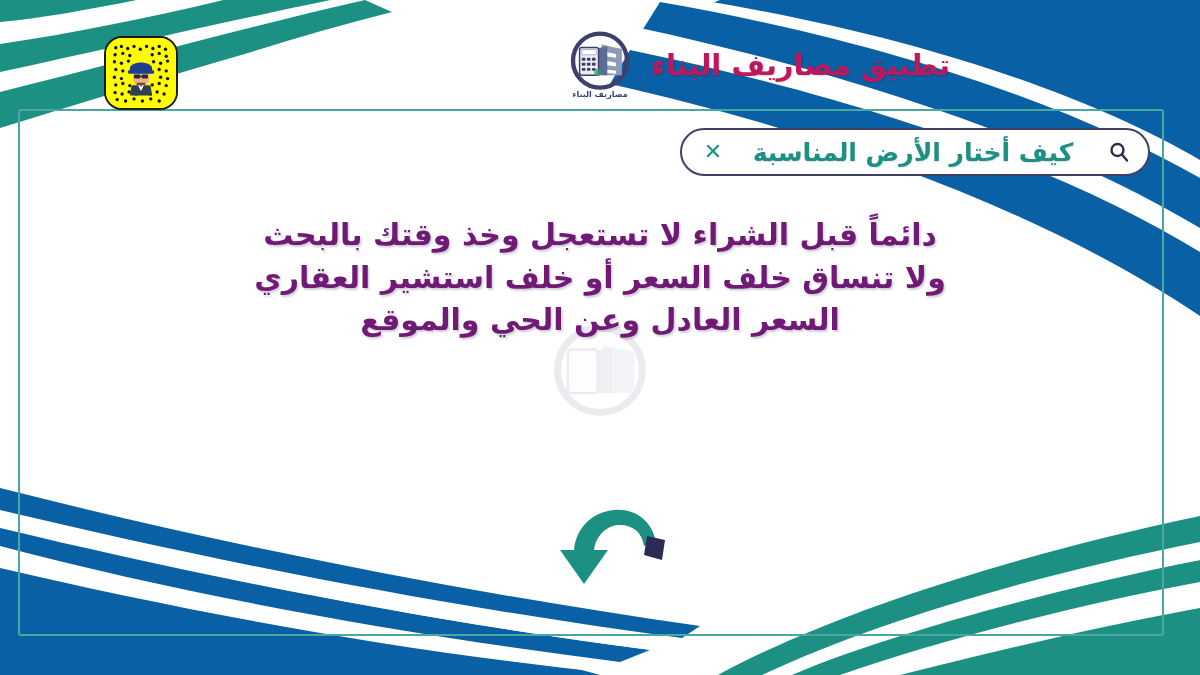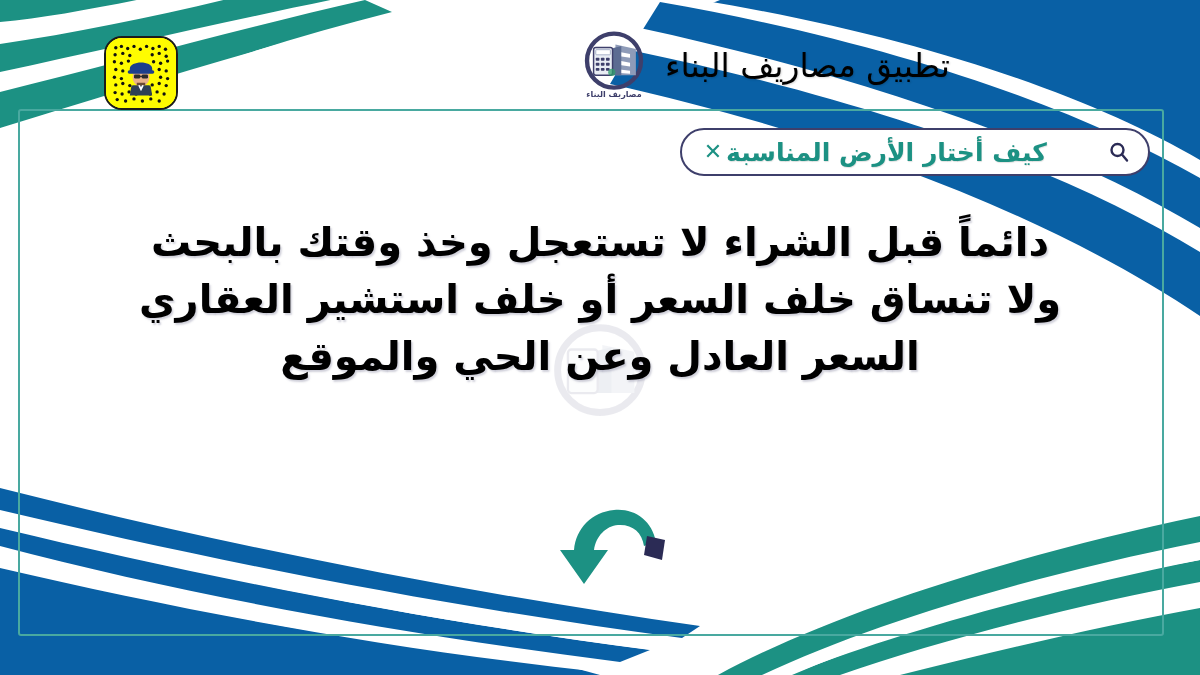--- a/index.html
+++ b/index.html
@@ -66,23 +66,23 @@
     position: absolute;
     right: 250px;
     top: 50%;
     transform: translateY(-50%);
     display: flex;
     align-items: center;
     gap: 14px;
     direction: rtl;
   }
   .header-title {
-    font-size: 33px;
-    font-weight: normal;
-    color: #000000;
+    font-size: 29px;
+    font-weight: bold;
+    color: #be185d;
     letter-spacing: 0px;
     white-space: nowrap;
     text-shadow: 1px 1px 2px rgba(0,0,0,0.15);
   }
 
   
   .brand-logo {
     width: 74px;
     height: 70px;
     position: relative;
@@ -103,21 +103,21 @@
     box-sizing: border-box;
     display: flex;
     align-items: center;
     padding: 0 16px 0 18px;
     direction: rtl;
   }
   .search-icon { flex: 0 0 auto; width: 26px; height: 26px; display:flex; align-items:center; justify-content:center; }
   .search-icon svg { width:24px; height:24px; display:block; }
   .search-text {
     flex: 1 1 auto;
-    text-align: left;
+    text-align: center;
     font-size: 25px;
     font-weight: bold;
     color: #1C9183;
     white-space: nowrap;
     padding-right: 6px;
     text-shadow: 0.5px 0.5px 1px rgba(0,0,0,0.12);
   }
   .search-clear {
     flex: 0 0 auto;
     width: 26px;
@@ -136,23 +136,23 @@
   .message {
     position: absolute;
     left: 60px;
     right: 60px;
     top: 214px;
     text-align: center;
     direction: rtl;
     z-index: 3;
   }
   .message-line {
-    font-size: 40px;
+    font-size: 30px;
     font-weight: bold;
-    color: #000000;
+    color: #701a75;
     line-height: 1.42;
     white-space: nowrap;
     text-shadow: 1.5px 1.5px 2px rgba(120,120,150,0.35);
   }
 
   
   .watermark {
     position: absolute;
     left: 50%;
     top: 322px;

